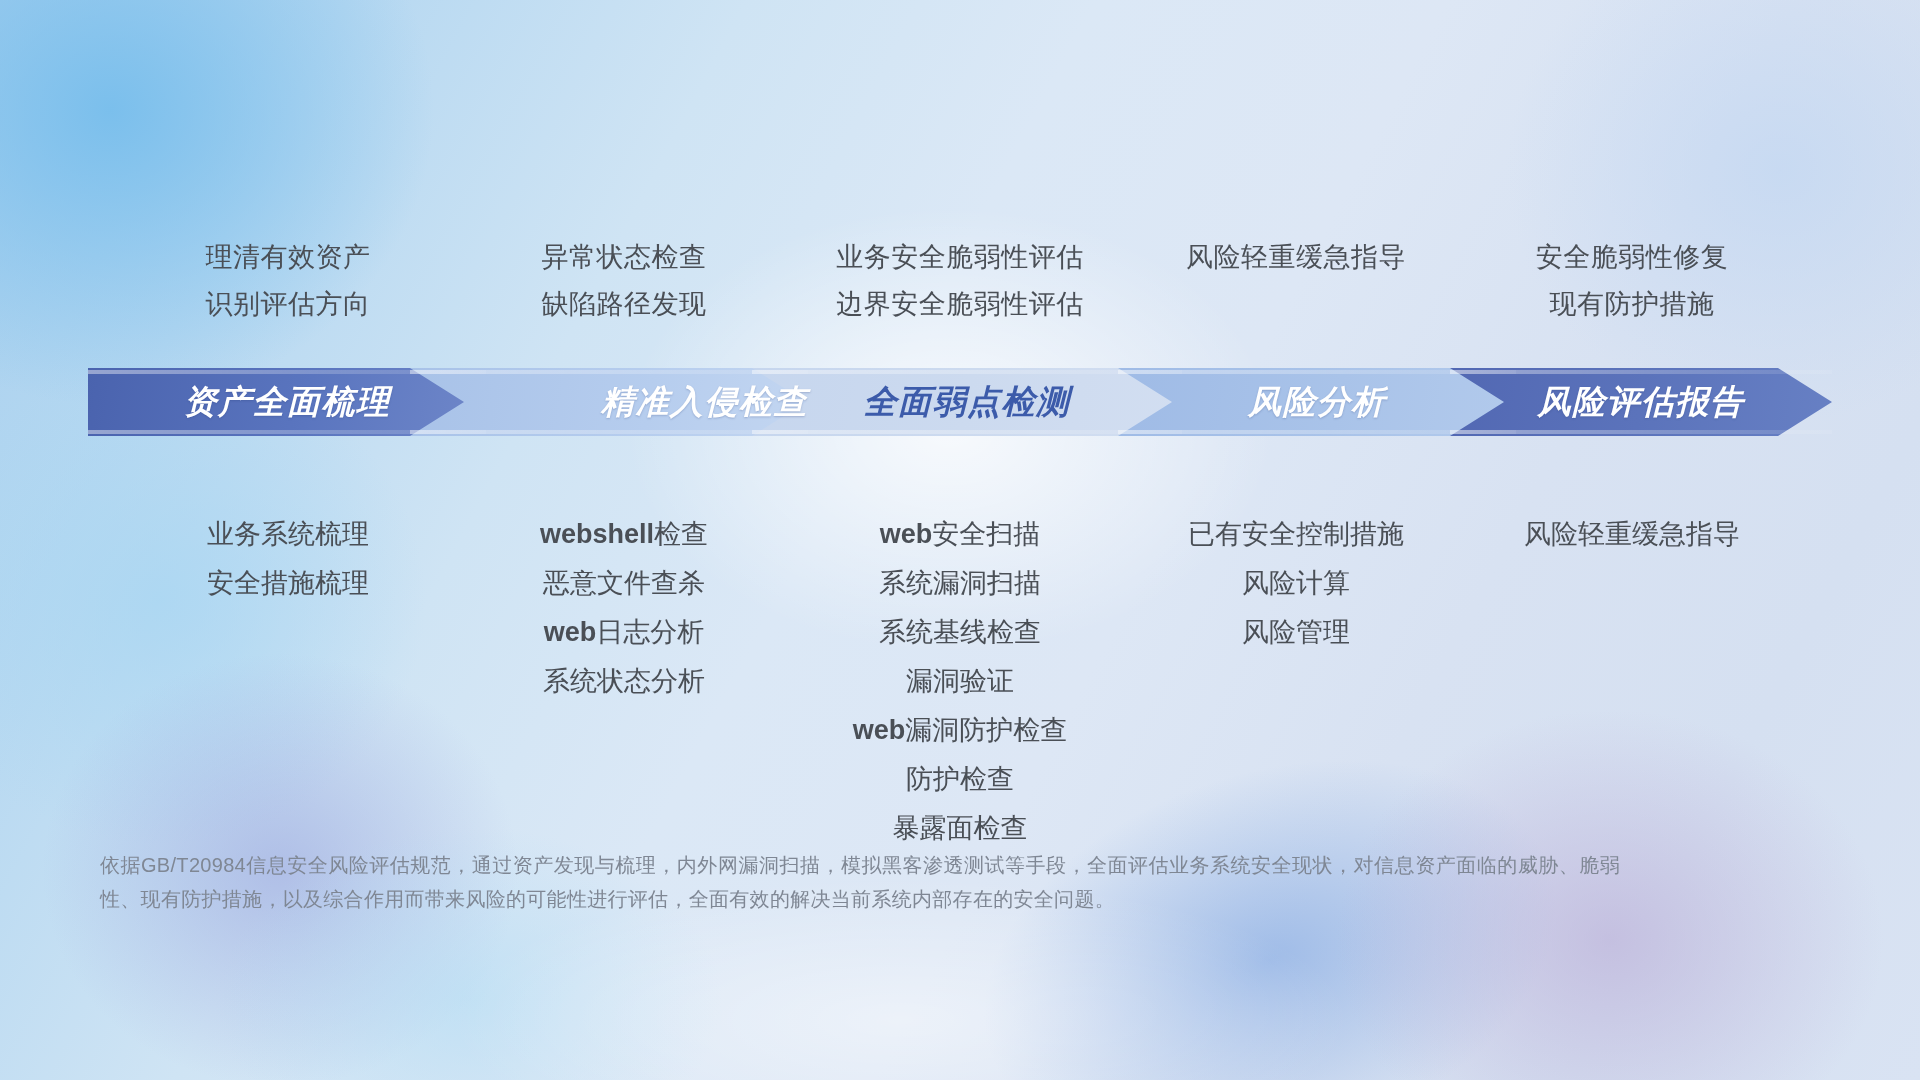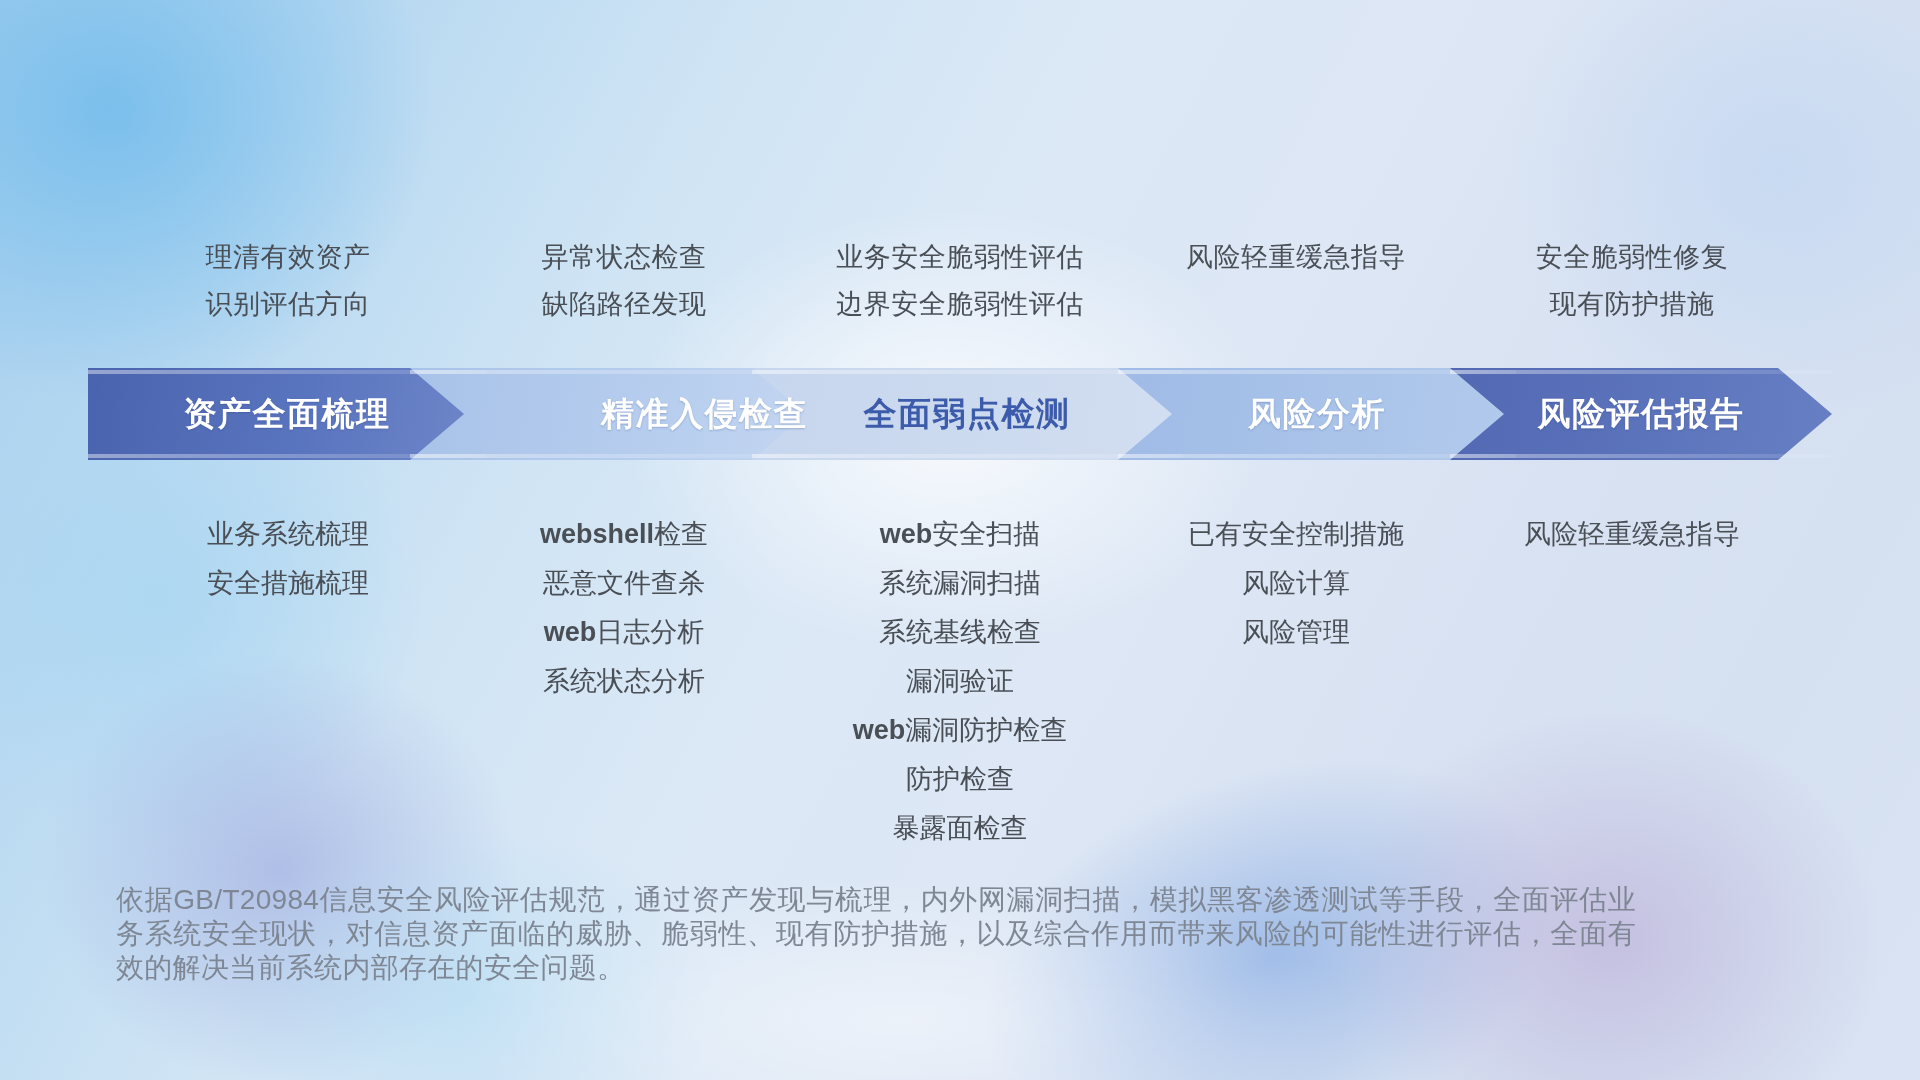--- a/index.html
+++ b/index.html
@@ -118,25 +118,26 @@
     height: 92px;
   }
   .arrows {
     position: relative;
     width: 100%;
     height: 100%;
   }
   .arrow {
     position: absolute;
     top: 0;
-    height: 92px;
+    height: 68px;
     display: flex;
     align-items: center;
     justify-content: center;
     box-sizing: border-box;
+    font-style: italic;
   }
   .arrow .ashape {
     position: absolute;
     left: 0; top: 0; right: 0; bottom: 0;
   }
   .arrow .alabel {
     position: relative;
     font-size: 33px;
     font-weight: bold;
     letter-spacing: 1.5px;
@@ -205,28 +206,27 @@
     font-size: 27px;
     line-height: 49px;
     white-space: nowrap;
   }
   .list-item b { font-weight: bold; }
 
   
   .footer {
     position: absolute;
     left: 100px;
-    top: 883px;
+    top: 848px;
     width: 1520px;
     color: #7f8794;
-    font-size: 28px;
+    font-size: 20px;
     line-height: 34px;
     letter-spacing: 0.3px;
     text-align: justify;
-    margin-left: 16px;
   }
 </style>
 </head>
 <body>
 
 <div id="stage">
 
   <div class="blob blob-a"></div>
   <div class="blob blob-b"></div>
   <div class="blob blob-c"></div>

